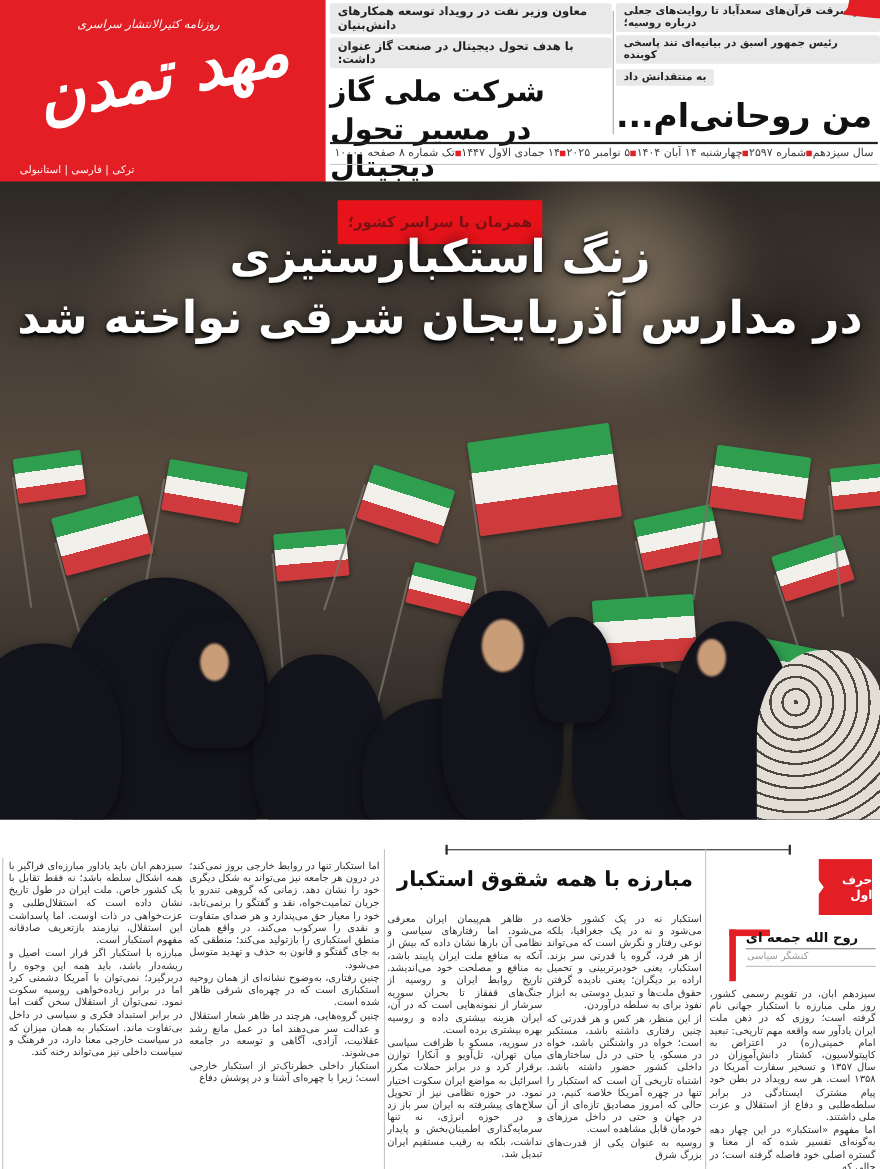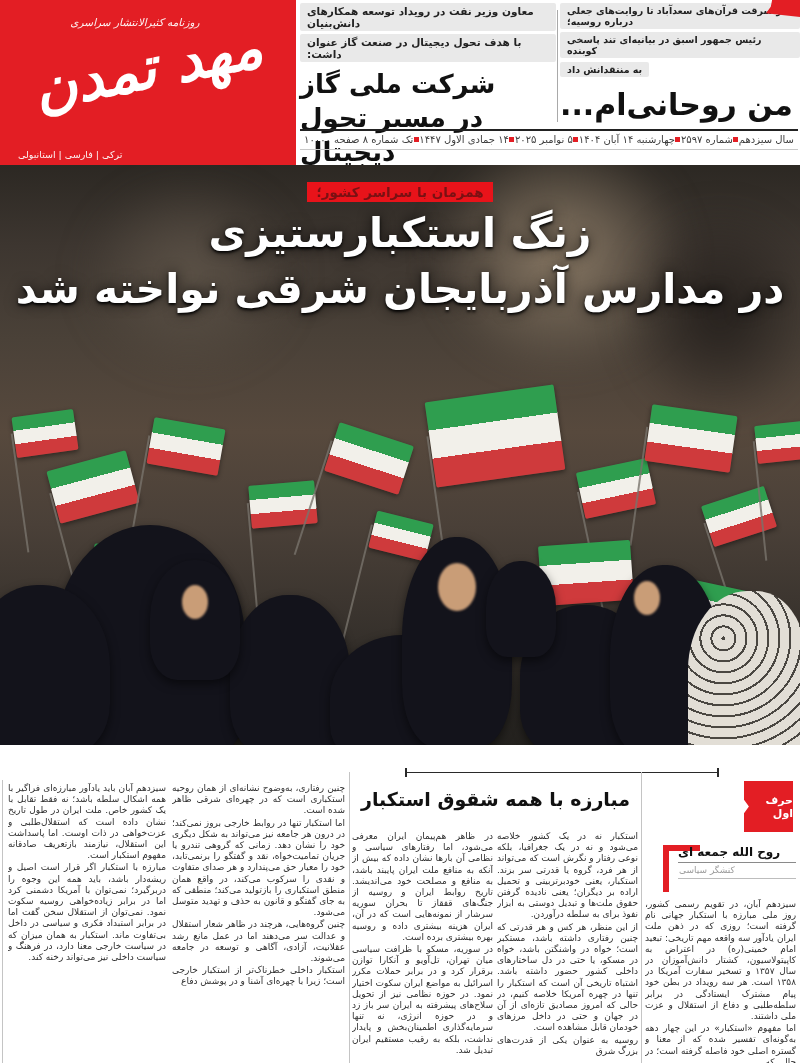--- a/index.html
+++ b/index.html
@@ -35,21 +35,21 @@
   .photo { position:absolute; left:0; top:165px; width:800px; height:580px; overflow:hidden;
            background:linear-gradient(180deg,#2c2823 0%,#3d3630 14%,#4a4138 30%,#57493d 46%,#4a4038 62%,#35302b 82%,#23211e 100%); }
   .blur-blob { position:absolute; border-radius:50%; filter:blur(16px); }
   .flag { position:absolute; background:linear-gradient(180deg,#2f9e4f 0%,#2f9e4f 33%,#f2f0ea 33%,#f2f0ea 66%,#cf3a3c 66%,#cf3a3c 100%); box-shadow:0 2px 5px rgba(0,0,0,.45); border-radius:2px; }
   .flag::before { content:""; position:absolute; left:-3px; top:40%; width:2px; height:120px; background:rgba(120,115,108,.8); }
   .head-fig { position:absolute; background:#13131b; border-radius:48% 48% 30% 30%; box-shadow:0 4px 10px rgba(0,0,0,.5); }
   .face-fig { position:absolute; background:#c99d77; border-radius:50%; filter:blur(1px); }
   .scarf-fig { position:absolute; background:repeating-radial-gradient(circle at 30% 30%, #4a4742 0 2px, #e2ded6 2px 11px); border-radius:50% 42% 4% 4%; }
 
   .lead-kicker { position:absolute; top:17px; left:0; width:100%; text-align:center; }
-  .lead-kicker span { display:inline-block; background:#e8131a; color:#7a1113; font-weight:800; font-size:13.5px; padding:2px 9px; direction:rtl; }
+  .lead-kicker span { display:inline-block; background:#e8131a; color:#7a1113; font-weight:800; font-size:13.5px; padding:12px 9px; direction:rtl; }
   .lead-title { position:absolute; left:0; width:100%; text-align:center; direction:rtl; color:#fff; font-weight:800; font-size:41px; letter-spacing:-1px; text-shadow:0 2px 3px rgba(0,0,0,.95), 0 0 14px rgba(0,0,0,.7); }
   .lead-title.l1 { top:44px; }
   .lead-title.l2 { top:100px; }
 
   
   .rule-ticks { position:absolute; left:405px; top:772px; width:314px; height:1px; background:#2a2a2a; }
   .rule-ticks::before, .rule-ticks::after { content:""; position:absolute; top:-4px; width:2px; height:9px; background:#2a2a2a; }
   .rule-ticks::before { left:0; } .rule-ticks::after { right:0; }
   .vrule-bot { position:absolute; width:1px; background:#c4c4c4; }
   .article-title { position:absolute; left:352px; top:788px; width:287px; text-align:center; direction:rtl; font-size:19px; font-weight:800; color:#111; }
@@ -165,22 +165,22 @@
   <div class="col" style="left:497px;top:831px;width:141px;height:232px;">
     <p>استکبار نه در یک کشور خلاصه می‌شود و نه در یک جغرافیا، بلکه نوعی رفتار و نگرش است که می‌تواند از هر فرد، گروه یا قدرتی سر بزند. استکبار، یعنی خودبرتربینی و تحمیل اراده بر دیگران؛ یعنی نادیده گرفتن حقوق ملت‌ها و تبدیل دوستی به ابزار نفوذ برای به سلطه درآوردن.</p>
     <p>از این منظر، هر کس و هر قدرتی که چنین رفتاری داشته باشد، مستکبر است؛ خواه در واشنگتن باشد، خواه در مسکو، یا حتی در دل ساختارهای داخلی کشور حضور داشته باشد. اشتباه تاریخی آن است که استکبار را تنها در چهره آمریکا خلاصه کنیم، در حالی که امروز مصادیق تازه‌ای از آن در جهان و حتی در داخل مرزهای خودمان قابل مشاهده است.</p>
     <p>روسیه به عنوان یکی از قدرت‌های بزرگ شرق</p>
   </div>
   <div class="col" style="left:352px;top:831px;width:141px;height:232px;">
     <p>در ظاهر هم‌پیمان ایران معرفی می‌شود، اما رفتارهای سیاسی و نظامی آن بارها نشان داده که بیش از آنکه به منافع ملت ایران پایبند باشد، به منافع و مصلحت خود می‌اندیشد. تاریخ روابط ایران و روسیه از جنگ‌های قفقاز تا بحران سوریه سرشار از نمونه‌هایی است که در آن، ایران هزینه بیشتری داده و روسیه بهره بیشتری برده است.</p>
     <p>در سوریه، مسکو با ظرافت سیاسی میان تهران، تل‌آویو و آنکارا توازن برقرار کرد و در برابر حملات مکرر اسرائیل به مواضع ایران سکوت اختیار نمود. در حوزه نظامی نیز از تحویل سلاح‌های پیشرفته به ایران سر باز زد و در حوزه انرژی، نه تنها سرمایه‌گذاری اطمینان‌بخش و پایدار نداشت، بلکه به رقیب مستقیم ایران تبدیل شد.</p>
   </div>
   <div class="col" style="left:172px;top:783px;width:173px;height:280px;">
+    <p>اما استکبار تنها در روابط خارجی بروز نمی‌کند؛ در درون هر جامعه نیز می‌تواند به شکل دیگری خود را نشان دهد. زمانی که گروهی تندرو یا جریان تمامیت‌خواه، نقد و گفتگو را برنمی‌تابد، خود را معیار حق می‌پندارد و هر صدای متفاوت و نقدی را سرکوب می‌کند، در واقع همان منطق استکباری را بازتولید می‌کند؛ منطقی که به جای گفتگو و قانون به حذف و تهدید متوسل می‌شود.</p>
     <p>چنین رفتاری، به‌وضوح نشانه‌ای از همان روحیه استکباری است که در چهره‌ای شرقی ظاهر شده است.</p>
-    <p>اما استکبار تنها در روابط خارجی بروز نمی‌کند؛ در درون هر جامعه نیز می‌تواند به شکل دیگری خود را نشان دهد. زمانی که گروهی تندرو یا جریان تمامیت‌خواه، نقد و گفتگو را برنمی‌تابد، خود را معیار حق می‌پندارد و هر صدای متفاوت و نقدی را سرکوب می‌کند، در واقع همان منطق استکباری را بازتولید می‌کند؛ منطقی که به جای گفتگو و قانون به حذف و تهدید متوسل می‌شود.</p>
     <p>چنین گروه‌هایی، هرچند در ظاهر شعار استقلال و عدالت سر می‌دهند اما در عمل مانع رشد عقلانیت، آزادی، آگاهی و توسعه در جامعه می‌شوند.</p>
     <p>استکبار داخلی خطرناک‌تر از استکبار خارجی است؛ زیرا با چهره‌ای آشنا و در پوشش دفاع</p>
   </div>
   <div class="col" style="left:8px;top:783px;width:158px;height:280px;">
     <p>سیزدهم آبان باید یادآور مبارزه‌ای فراگیر با همه اشکال سلطه باشد؛ نه فقط تقابل با یک کشور خاص. ملت ایران در طول تاریخ نشان داده است که استقلال‌طلبی و عزت‌خواهی در ذات اوست. اما پاسداشت این استقلال، نیازمند بازتعریف صادقانه مفهوم استکبار است.</p>
     <p>مبارزه با استکبار اگر قرار است اصیل و ریشه‌دار باشد، باید همه این وجوه را دربرگیرد؛ نمی‌توان با آمریکا دشمنی کرد اما در برابر زیاده‌خواهی روسیه سکوت نمود. نمی‌توان از استقلال سخن گفت اما در برابر استبداد فکری و سیاسی در داخل بی‌تفاوت ماند. استکبار به همان میزان که در سیاست خارجی معنا دارد، در فرهنگ و سیاست داخلی نیز می‌تواند رخنه کند.</p>
   </div>
 
   <div class="oped-badge">حرف اول</div>
   <div class="oped-corner-h"></div>

